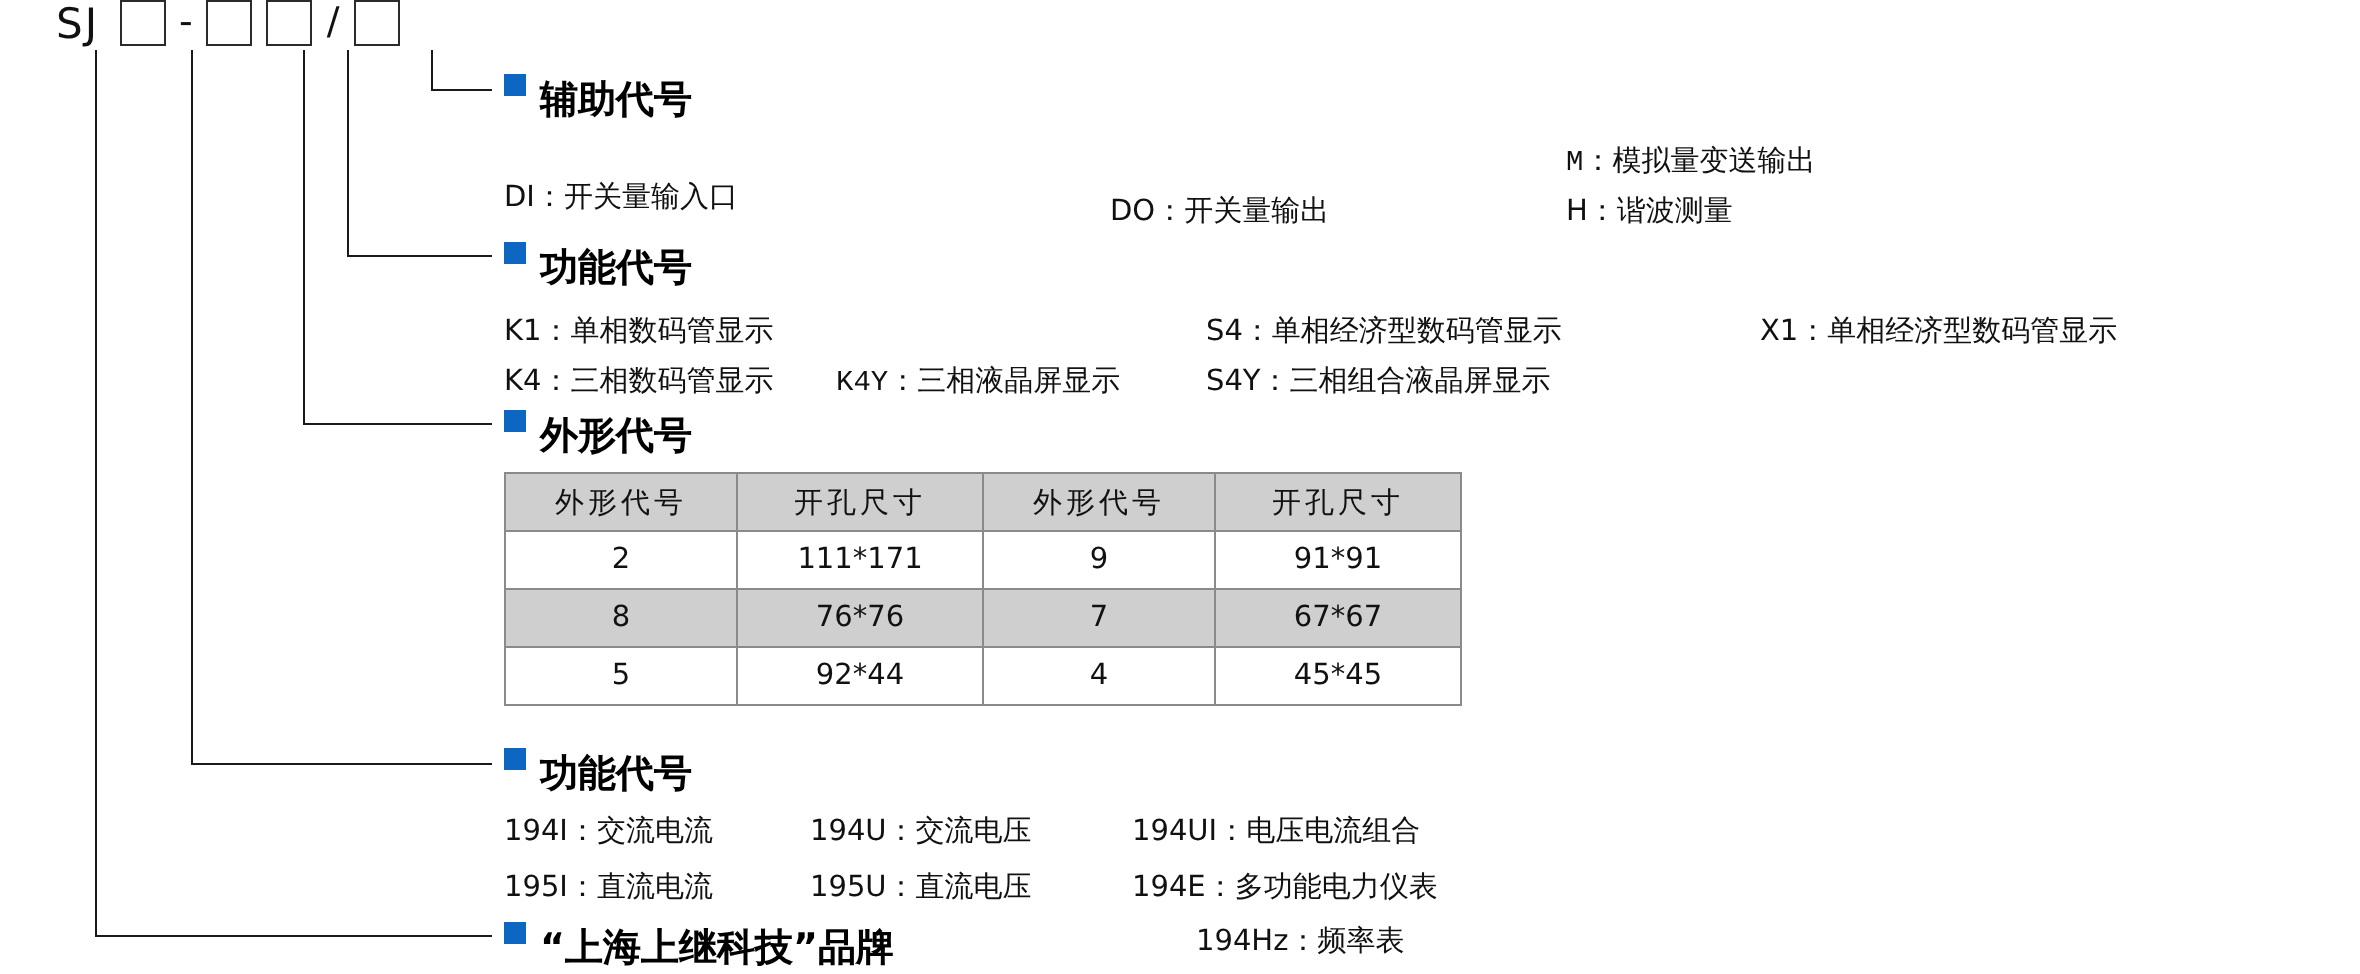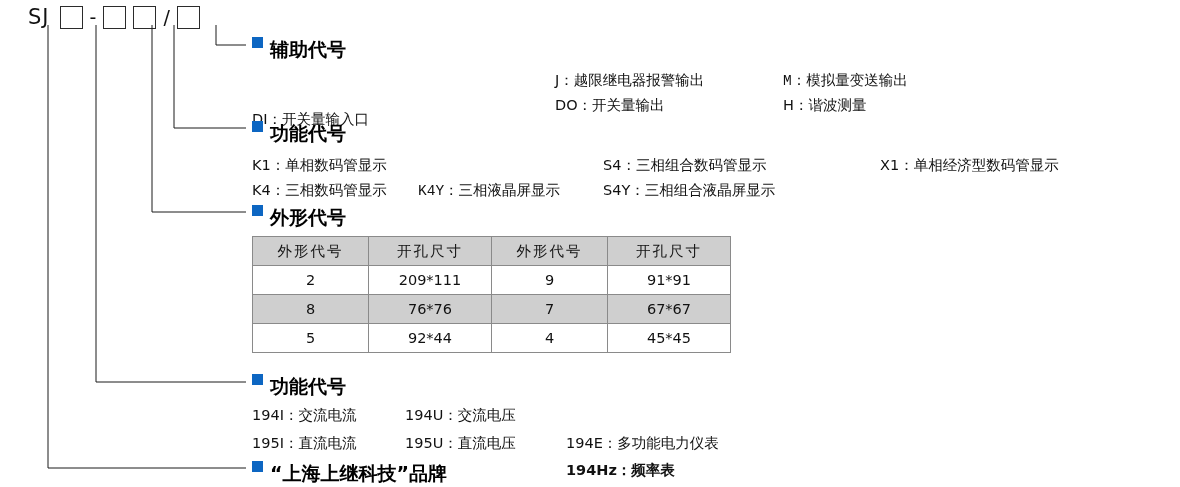--- a/index.html
+++ b/index.html
@@ -20,21 +20,21 @@
     width: 1180px;
     height: 487px;
   }
 
   
   .code-row {
     position: absolute;
     left: 28px;
     top: 0px;
     display: flex;
-    align-items: center;
+    align-items: flex-start;
     height: 34px;
   }
   .code-sj {
     font-size: 21px;
     letter-spacing: 1px;
     font-weight: 500;
     margin-right: 10px;
     color: #111;
   }
   .code-box {
@@ -139,32 +139,31 @@
       <path d="M96,25 L96,382 L246,382"></path>
 
       <path d="M48,25 L48,468 L246,468"></path>
     </g>
   </svg>
 
   <div class="sec-title" style="left:252px; top:37px;">
     <span class="sq"></span>
     <span>辅助代号</span>
   </div>
-  <div class="txt" style="left:555px; top:71px;">J：越限继电器报警输出</div>
   <div class="txt" style="left:783px; top:71px;font-family:Liberation Mono, monospace;">M：模拟量变送输出</div>
-  <div class="txt" style="left:252px; top:110px;">DI：开关量输入口</div>
+  <div class="txt" style="left:252px; top:89px;">DI：开关量输入口</div>
   <div class="txt" style="left:555px; top:96px;">DO：开关量输出</div>
   <div class="txt" style="left:783px; top:96px;">H：谐波测量</div>
 
   <div class="sec-title" style="left:252px; top:121px;">
     <span class="sq"></span>
     <span>功能代号</span>
   </div>
   <div class="txt" style="left:252px; top:156px;">K1：单相数码管显示</div>
-  <div class="txt" style="left:603px; top:156px;">S4：三相组合数码管显示</div>
+  <div class="txt" style="left:603px; top:156px;">S4：单相经济型数码管显示</div>
   <div class="txt" style="left:880px; top:156px;">X1：单相经济型数码管显示</div>
   <div class="txt" style="left:252px; top:181px;">K4：三相数码管显示</div>
   <div class="txt" style="left:418px; top:181px;font-family:Liberation Mono, monospace;">K4Y：三相液晶屏显示</div>
   <div class="txt" style="left:603px; top:181px;">S4Y：三相组合液晶屏显示</div>
 
   <div class="sec-title" style="left:252px; top:205px;">
     <span class="sq"></span>
     <span>外形代号</span>
   </div>
 
@@ -174,21 +173,21 @@
         <tr>
           <th>外形代号</th>
           <th>开孔尺寸</th>
           <th>外形代号</th>
           <th>开孔尺寸</th>
         </tr>
       </thead>
       <tbody>
         <tr class="plain">
           <td class="c1">2</td>
-          <td class="c2">209*111</td>
+          <td class="c2">111*171</td>
           <td class="c3">9</td>
           <td class="c4">91*91</td>
         </tr>
         <tr class="shade">
           <td class="c1">8</td>
           <td class="c2">76*76</td>
           <td class="c3">7</td>
           <td class="c4">67*67</td>
         </tr>
         <tr class="plain">
@@ -200,23 +199,24 @@
       </tbody>
     </table>
   </div>
 
   <div class="sec-title" style="left:252px; top:374px;">
     <span class="sq"></span>
     <span>功能代号</span>
   </div>
   <div class="txt" style="left:252px; top:406px;">194I：交流电流</div>
   <div class="txt" style="left:405px; top:406px;">194U：交流电压</div>
+  <div class="txt" style="left:566px; top:406px;">194UI：电压电流组合</div>
   <div class="txt" style="left:252px; top:434px;">195I：直流电流</div>
   <div class="txt" style="left:405px; top:434px;">195U：直流电压</div>
   <div class="txt" style="left:566px; top:434px;">194E：多功能电力仪表</div>
-  <div class="txt" style="left:566px; top:461px;font-weight:bold;">194Hz：频率表</div>
+  <div class="txt" style="left:598px; top:461px;">194Hz：频率表</div>
 
   <div class="sec-title" style="left:252px; top:461px;">
     <span class="sq"></span>
     <span>“上海上继科技”品牌</span>
   </div>
 
 </div>
 
 </body></html>

